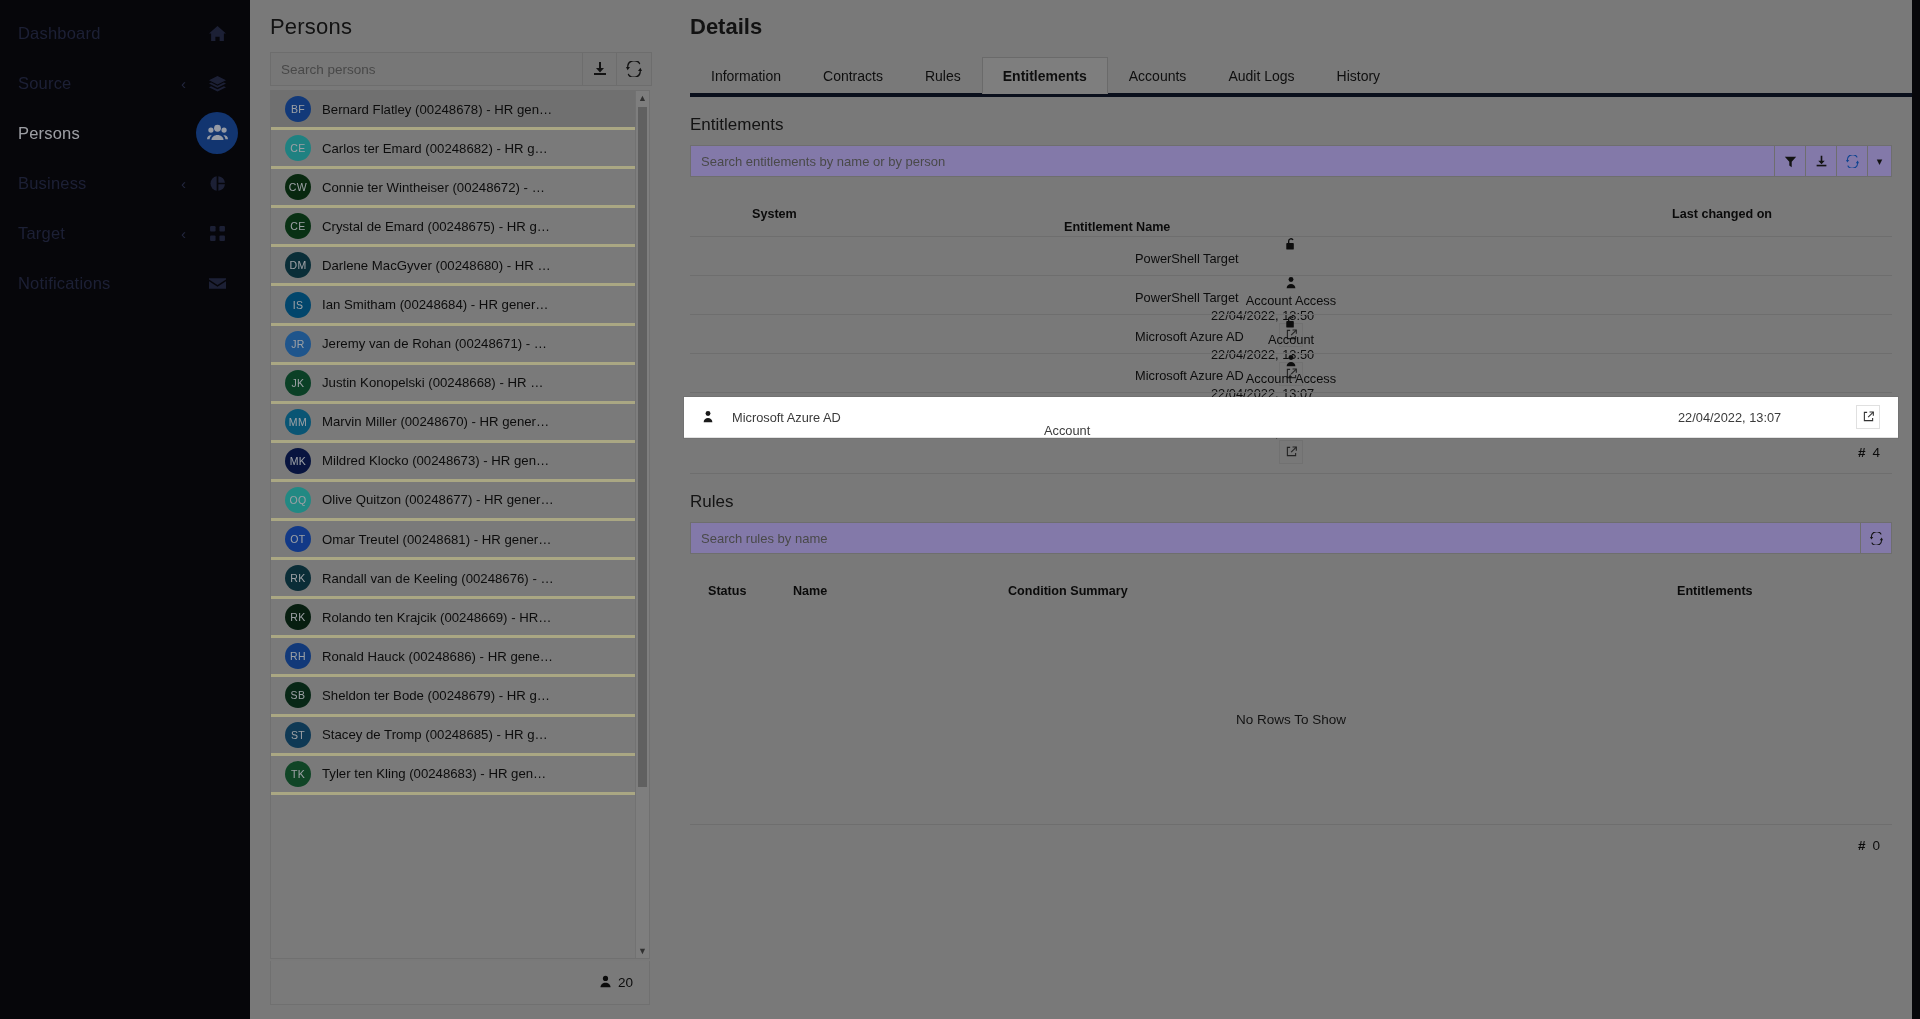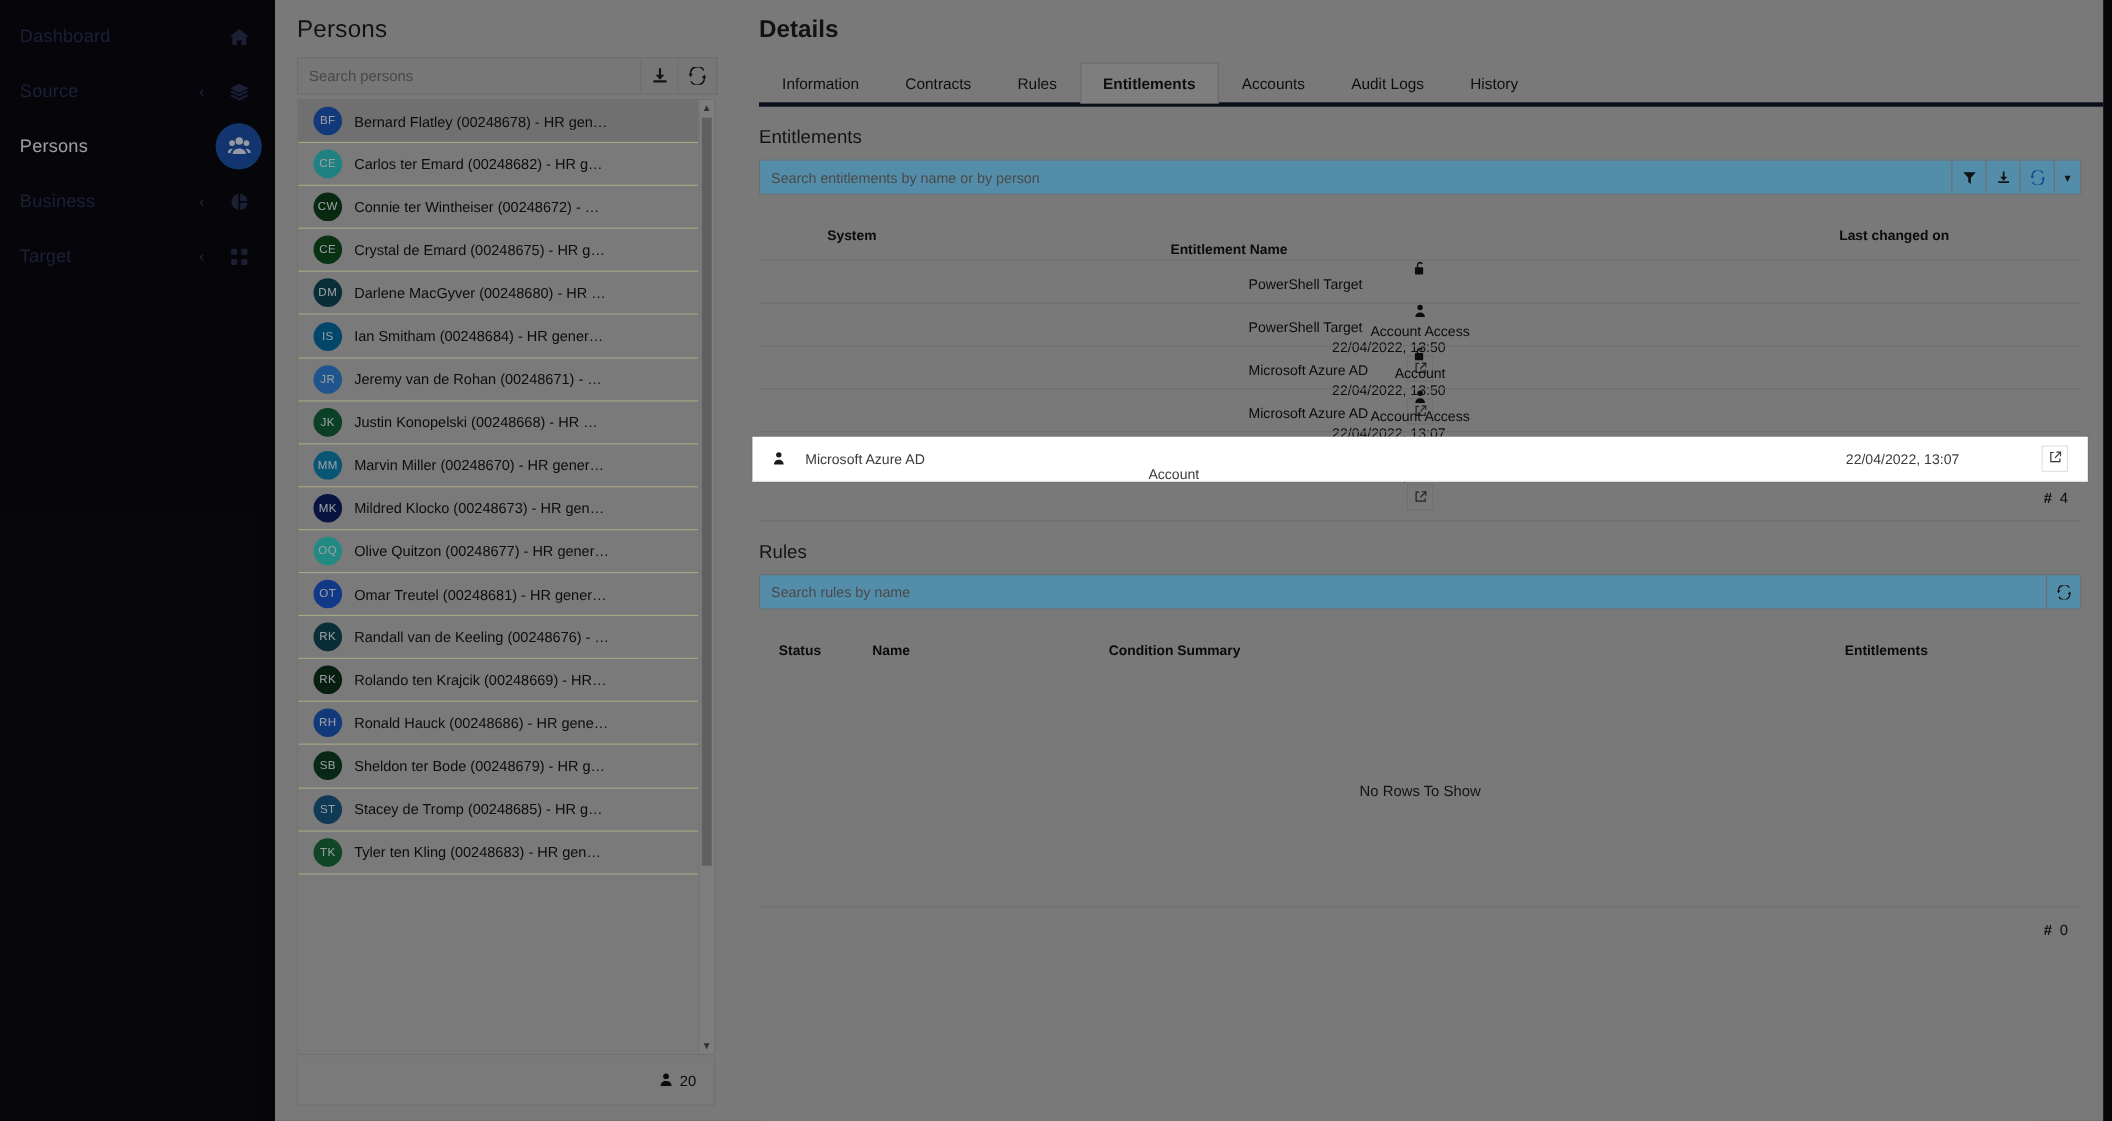--- a/index.html
+++ b/index.html
@@ -122,21 +122,21 @@
     overflow: hidden;
   }
   .persons-list {
     position: absolute; inset: 0 14px 0 0;
     overflow: hidden;
   }
   .person-row {
     height: 39.1px;
     display: flex; align-items: center;
     padding-left: 14px;
-    border-bottom: 1px solid #fef9c3;
+    border-bottom: 3px solid #fef9c3;
     cursor: pointer;
   }
   .person-row.selected { background: #a8a8a8; }
   .avatar {
     width: 26px; height: 26px;
     border-radius: 50%;
     flex: 0 0 26px;
     display: flex; align-items: center; justify-content: center;
     color: #e8eef5;
     font-size: 10.5px;
@@ -216,21 +216,21 @@
   .section {
     margin: 0 20px;
   }
   .section-title {
     font-size: 17px; color: #1d1d1d;
     padding: 18px 0 10px 0;
   }
   .searchbar {
     display: flex; height: 32px;
     border: 1px solid #a5a5a5;
-    background: #7dd3fc;
+    background: #c4b5fd;
   }
   .searchbar input {
     flex: 1;
     background: transparent; border: none; outline: none;
     font-size: 13px; color: #444;
     padding: 0 10px;
     font-family: "Liberation Sans", sans-serif;
   }
   .searchbar input::placeholder { color: #6e6e6e; }
   .sb-btn {
@@ -357,20 +357,29 @@
         </div>
         <div class="nav-item">
           <span class="nav-label">Target</span>
           <span class="nav-chev">‹</span>
           <span class="nav-ico">
             <svg viewBox="0 0 16 16">
               <rect x="1" y="1" width="5.2" height="5.2" rx="1"></rect>
               <rect x="9.8" y="1" width="5.2" height="5.2" rx="1"></rect>
               <rect x="1" y="9.8" width="5.2" height="5.2" rx="1"></rect>
               <rect x="9.8" y="9.8" width="5.2" height="5.2" rx="1"></rect>
+            </svg>
+          </span>
+        </div>
+        <div class="nav-item">
+          <span class="nav-label">Notifications</span>
+          <span class="nav-ico">
+            <svg viewBox="0 0 16 16">
+              <path d="M0 3h16v1.2L8 9.5 0 4.2z"></path>
+              <path d="M0 5.8l8 5.2 8-5.2V13H0z"></path>
             </svg>
           </span>
         </div>
       </div>
   </nav>
 
   <section id="persons">
     <div class="panel-title">Persons</div>
 
     <div class="persons-searchrow">

